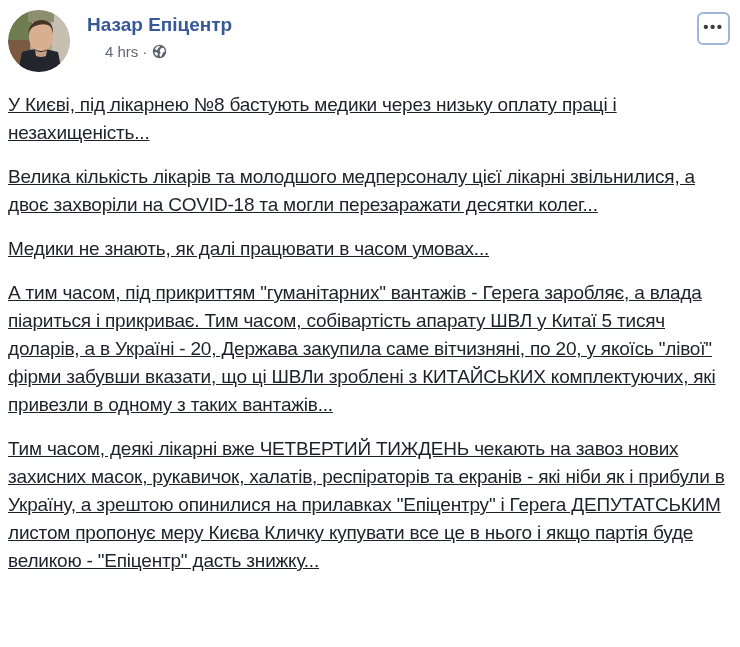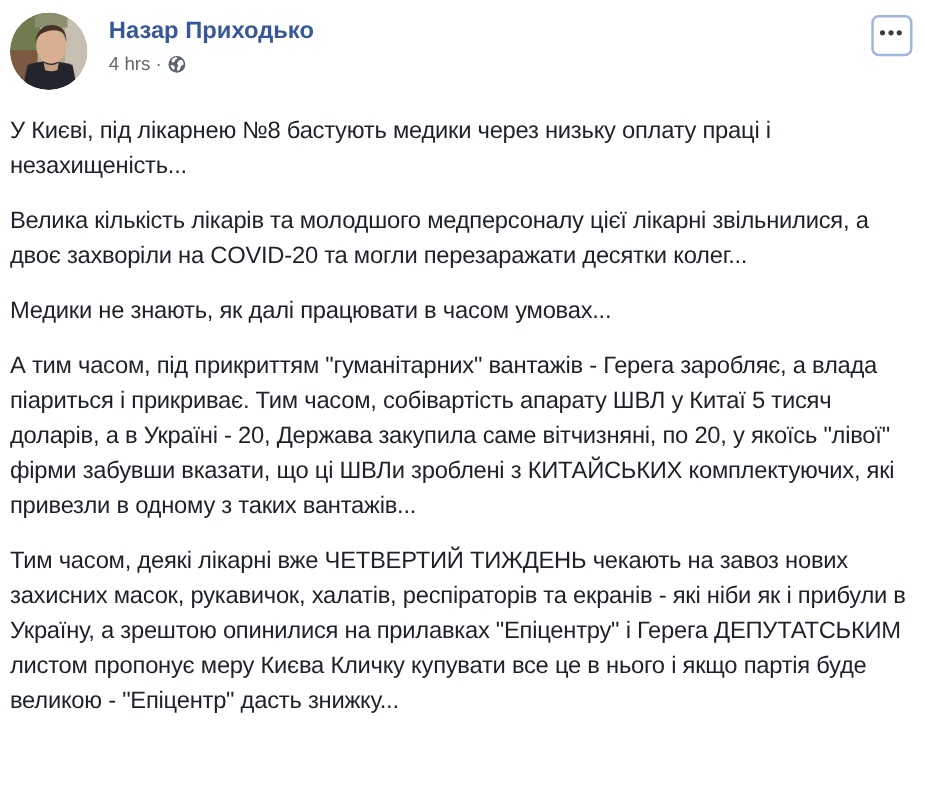--- a/index.html
+++ b/index.html
@@ -17,21 +17,21 @@
     overflow: hidden; flex: 0 0 62px; cursor: pointer;
   }
   .avatar svg { display: block; width: 62px; height: 62px; }
   .hdr-text { margin-left: 17px; padding-top: 3px; }
   .author {
     color: #365899; font-weight: bold; font-size: 19px;
     line-height: 24px; text-decoration: none; cursor: pointer;
   }
   .meta {
     margin-top: 6px; display: flex; align-items: center;
-    color: #616770; font-size: 15px;
+    color: #616770; font-size: 15px; margin-left: 18px;
   }
   .meta .ts { cursor: pointer; }
   .meta .sep { margin: 0 5px 0 4px; }
   .globe { width: 15px; height: 15px; display: inline-block; }
 
   .more-btn {
     position: absolute; right: 0; top: 2px;
     width: 33px; height: 33px; box-sizing: border-box;
     border: 2px solid #9fb6da; border-radius: 6px;
     background: #fff; cursor: pointer;
@@ -42,20 +42,21 @@
     color: #3a3d42; font-size: 15px; letter-spacing: 1.5px;
     line-height: 1; margin-top: -4px; font-weight: bold;
   }
 
   
   .body-text { margin-top: 19px; }
   .body-text p {
     margin: 0 0 16px 0;
     color: #1d2129; font-size: 19px; line-height: 28px;
     letter-spacing: -0.2px;
+    text-decoration: underline;
   }
 </style>
 </head>
 <body>
 
 <div class="post">
 
   <div class="hdr">
 
     <div class="avatar">
@@ -73,21 +74,21 @@
           <rect x="20" y="0" width="26" height="12" fill="#8b8f6d"></rect>
           <path d="M10 62 L14 42 Q31 36 50 42 L54 62 Z" fill="#22252b"></path>
           <ellipse cx="33" cy="27" rx="12" ry="14" fill="#d8b091"></ellipse>
           <path d="M20 24 Q22 10 34 10 Q46 11 45 24 Q44 16 40 15 Q34 13 27 16 Q22 18 20 24 Z" fill="#463226"></path>
           <path d="M27 40 Q33 44 39 40 L38 46 Q33 48 28 46 Z" fill="#c59d80"></path>
         </g>
       </svg>
     </div>
 
     <div class="hdr-text">
-      <a class="author">Назар Приходько</a>
+      <a class="author">Назар Епіцентр</a>
       <div class="meta">
         <span class="ts">4 hrs</span>
         <span class="sep">·</span>
         <span class="globe">
           <svg viewBox="0 0 16 16" width="15" height="15" xmlns="http://www.w3.org/2000/svg">
             <circle cx="8" cy="8" r="7.2" fill="#5d646e"></circle>
             <path d="M3.2 5.2 Q4.4 2.4 7.4 1.8 L8.6 3.2 L6.6 4.0 L6.2 5.6 L4.6 6.6 L3.2 5.2 Z" fill="#ffffff"></path>
             <path d="M9.6 4.6 L12.2 4.0 Q13.8 5.6 13.8 8.0 L11.6 9.4 L10.4 12.6 L8.6 13.8 L8.0 11.2 L9.2 9.2 L8.2 7.0 Z" fill="#ffffff"></path>
             <path d="M2.4 9.0 L4.8 8.6 L6.4 10.4 L5.6 12.8 Q3.2 11.6 2.4 9.0 Z" fill="#ffffff"></path>
           </svg>
@@ -95,19 +96,19 @@
       </div>
     </div>
 
     <button class="more-btn">
       <span class="dots">•••</span>
     </button>
   </div>
 
   <div class="body-text">
     <p>У Києві, під лікарнею №8 бастують медики через низьку оплату праці і незахищеність...</p>
-    <p>Велика кількість лікарів та молодшого медперсоналу цієї лікарні звільнилися, а двоє захворіли на COVID-20 та могли перезаражати десятки колег...</p>
+    <p>Велика кількість лікарів та молодшого медперсоналу цієї лікарні звільнилися, а двоє захворіли на COVID-18 та могли перезаражати десятки колег...</p>
     <p>Медики не знають, як далі працювати в часом умовах...</p>
     <p>А тим часом, під прикриттям "гуманітарних" вантажів - Герега заробляє, а влада піариться і прикриває. Тим часом, собівартість апарату ШВЛ у Китаї 5 тисяч доларів, а в Україні - 20, Держава закупила саме вітчизняні, по 20, у якоїсь "лівої" фірми забувши вказати, що ці ШВЛи зроблені з КИТАЙСЬКИХ комплектуючих, які привезли в одному з таких вантажів...</p>
     <p>Тим часом, деякі лікарні вже ЧЕТВЕРТИЙ ТИЖДЕНЬ чекають на завоз нових захисних масок, рукавичок, халатів, респіраторів та екранів - які ніби як і прибули в Україну, а зрештою опинилися на прилавках "Епіцентру" і Герега ДЕПУТАТСЬКИМ листом пропонує меру Києва Кличку купувати все це в нього і якщо партія буде великою - "Епіцентр" дасть знижку...</p>
   </div>
 
 </div>
 
 </body></html>

